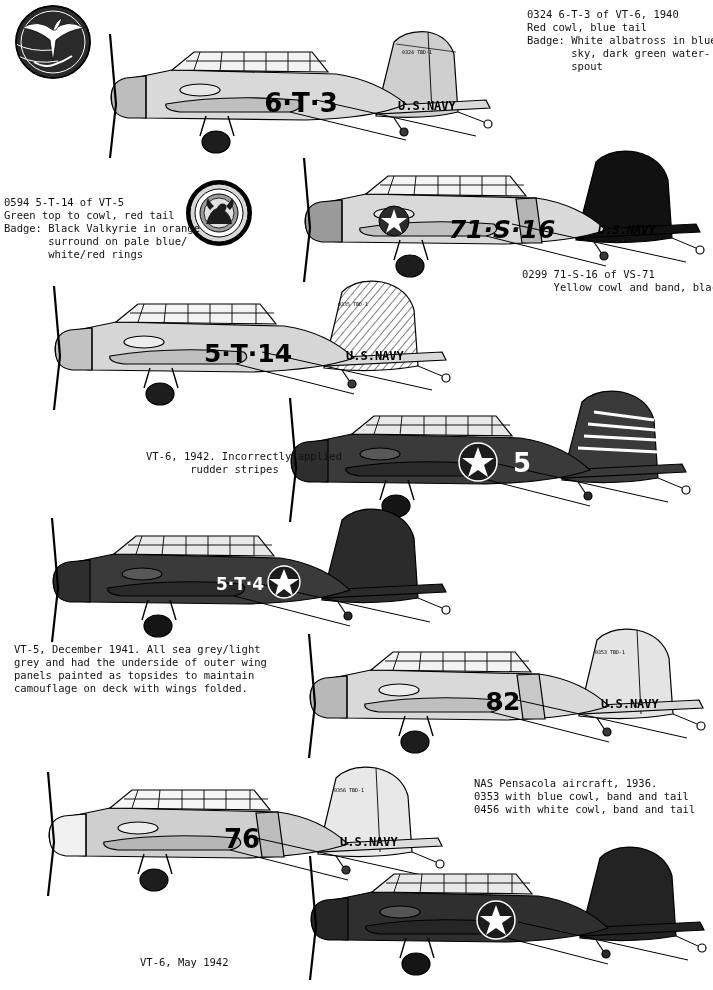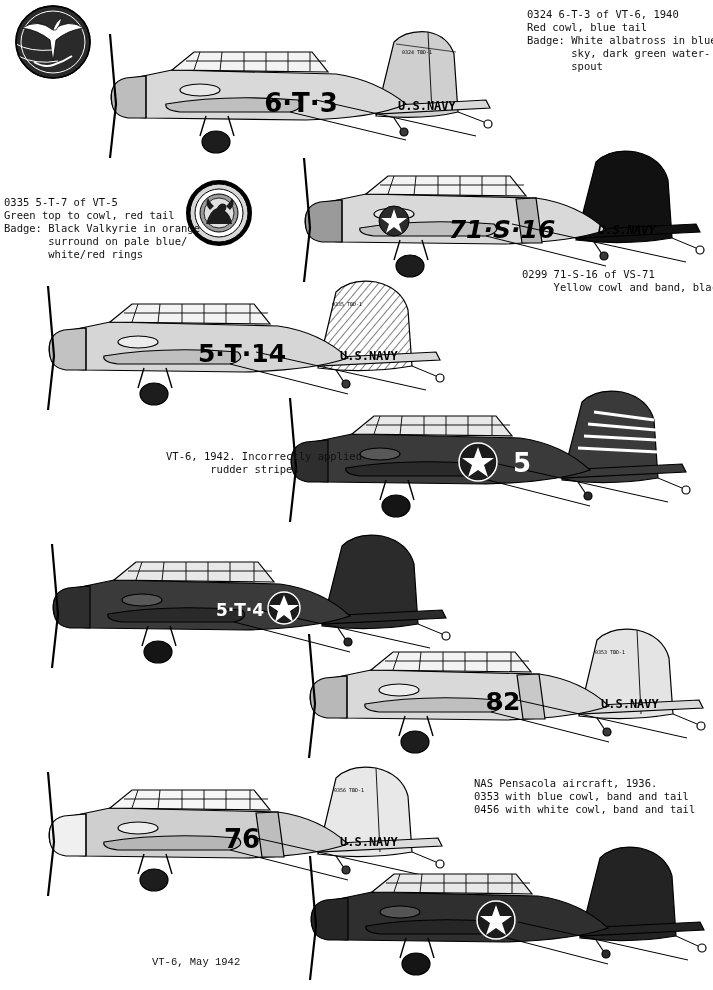--- a/index.html
+++ b/index.html
@@ -143,21 +143,21 @@
       </g>
       <g>
         <circle cx="128" cy="89" r="15" fill="#2b2b2b" stroke="#000"></circle>
         <path d="M128 77 L131 86 L141 86 L133 92 L136 101 L128 95 L120 101 L123 92 L115 86 L125 86 Z" fill="#fff"></path>
       </g>
       <text x="236" y="106" font-family="'DejaVu Sans','Liberation Sans',sans-serif" font-size="25" font-weight="bold" fill="#000" text-anchor="middle">71·S·16</text>
       <text x="332" y="102" font-family="'DejaVu Sans Mono','Liberation Mono',monospace" font-size="12" font-weight="bold" fill="#000">U.S.NAVY</text>
     </svg>
   </div>
 
-  <div class="plane" style="left:12px;top:262px;">
+  <div class="plane" style="left:18px;top:262px;">
     <svg width="440" height="152" viewBox="0 0 440 152">
       <defs>
         <pattern id="hatchA" width="6" height="6" patternUnits="userSpaceOnUse" patternTransform="rotate(40)">
           <line x1="0" y1="0" x2="0" y2="6" stroke="#000" stroke-width="1"></line>
         </pattern>
       </defs>
       <g stroke="#000" stroke-width="1.2" fill="none">
         <path d="M306 106 L324 30 Q338 16 364 20 Q390 26 396 48 L400 104 Q352 112 306 106 Z" fill="url(#hatchA)"></path>
         <path d="M306 96 L424 90 L428 98 L306 104 Z" fill="#d9d9d9"></path>
         <path d="M38 94 Q34 76 50 70 L98 60 L266 64 Q308 70 336 96 Q302 108 232 110 L72 108 Q44 106 38 94 Z" fill="#d6d6d6"></path>
@@ -227,21 +227,21 @@
         <circle cx="430" cy="114" r="4" fill="#fff"></circle>
       </g>
       <g>
         <circle cx="222" cy="86" r="19" fill="#1c1c1c" stroke="#fff" stroke-width="1.5"></circle>
         <path d="M222 71 L226 82 L238 82 L228 89 L232 101 L222 94 L212 101 L216 89 L206 82 L218 82 Z" fill="#fff"></path>
       </g>
       <text x="266" y="96" font-family="'DejaVu Sans','Liberation Sans',sans-serif" font-size="26" font-weight="bold" fill="#ffffff" text-anchor="middle">5</text>
     </svg>
   </div>
 
-  <div class="plane" style="left:22px;top:522px;text-decoration:underline;">
+  <div class="plane" style="left:22px;top:496px;text-decoration:underline;">
     <svg width="440" height="152" viewBox="0 0 440 152">
       <g stroke="#000" stroke-width="1.2" fill="none">
         <path d="M300 104 L320 24 Q334 10 360 14 Q386 20 392 42 L396 102 Q348 110 300 104 Z" fill="#2b2b2b"></path>
         <path d="M300 94 L420 88 L424 96 L300 102 Z" fill="#2b2b2b"></path>
         <path d="M32 92 Q28 74 44 68 L92 58 L258 62 Q300 68 328 94 Q294 106 224 108 L66 106 Q38 104 32 92 Z" fill="#3a3a3a"></path>
         <path d="M32 92 Q28 70 46 66 L68 64 L68 106 L48 106 Q34 104 32 92 Z" fill="#2e2e2e"></path>
         <path d="M30 22 L36 92 L30 146" stroke-width="2.2"></path>
         <path d="M92 58 L114 40 L236 40 L252 60 Z" fill="#e8e8e8"></path>
         <g stroke-width="0.9">
           <path d="M120 40 L114 58"></path>
@@ -381,27 +381,31 @@
         <path d="M216 71 L220 82 L232 82 L222 89 L226 101 L216 94 L206 101 L210 89 L200 82 L212 82 Z" fill="#fff"></path>
       </g>
     </svg>
   </div>
 
   <div class="caption" style="left:527px;top:8px;">0324 6-T-3 of VT-6, 1940
 Red cowl, blue tail
 Badge: White albatross in blue
        sky, dark green water-
        spout</div>
-  <div class="caption" style="left:4px;top:196px;">0335 5-T-7 of VT-5
+  <div class="caption" style="left:4px;top:196px;">0594 5-T-14 of VT-5
 Green top to cowl, red tail
 Badge: Black Valkyrie in orange
        surround on pale blue/
        white/red rings</div>
   <div class="caption" style="left:522px;top:268px;">0299 71-S-16 of VS-71
      Yellow cowl and band, black tail</div>
-  <div class="caption" style="left:146px;top:450px;margin-left:20px;">VT-6, 1942. Incorrectly applied
+  <div class="caption" style="left:146px;top:450px;">VT-6, 1942. Incorrectly applied
        rudder stripes</div>
+  <div class="caption" style="left:14px;top:643px;">VT-5, December 1941. All sea grey/light
+grey and had the underside of outer wing
+panels painted as topsides to maintain
+camouflage on deck with wings folded.</div>
   <div class="caption" style="left:474px;top:777px;">NAS Pensacola aircraft, 1936.
 0353 with blue cowl, band and tail
 0456 with white cowl, band and tail</div>
-  <div class="caption" style="left:152px;top:956px;font-family:Liberation Mono, monospace;">VT-6, May 1942</div>
+  <div class="caption" style="left:140px;top:956px;">VT-6, May 1942</div>
 
 </div>
 
 </body></html>

